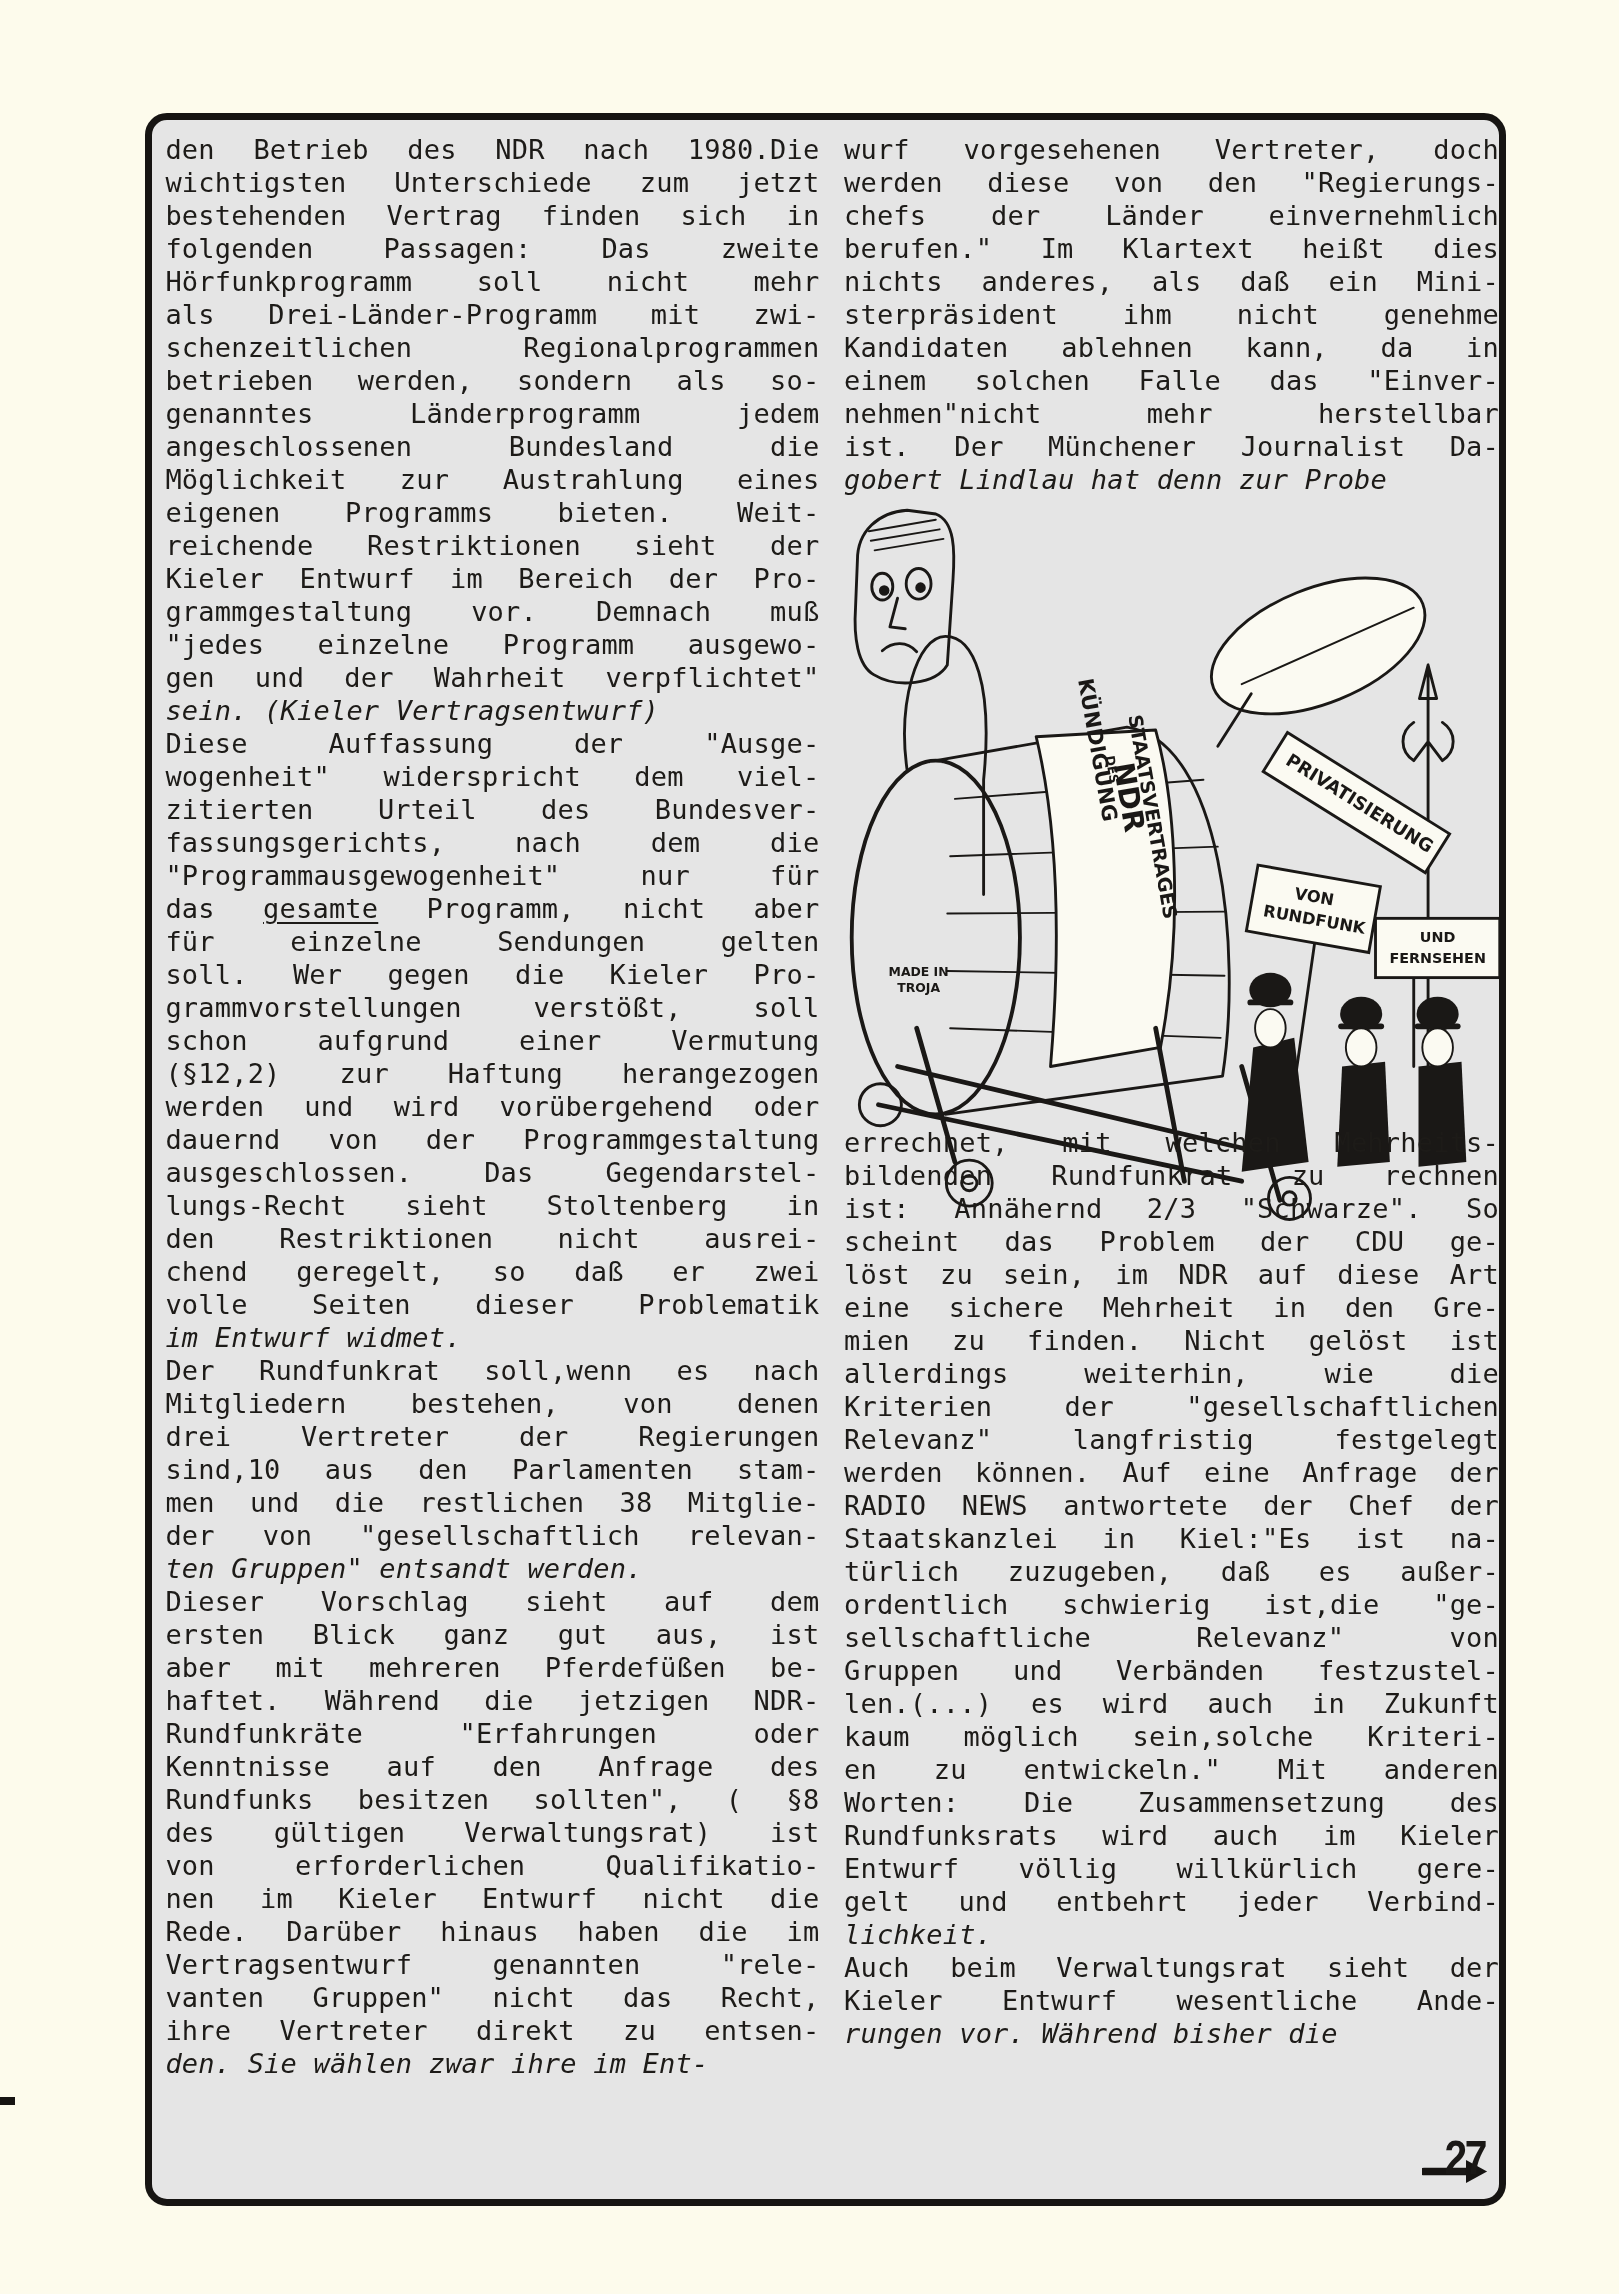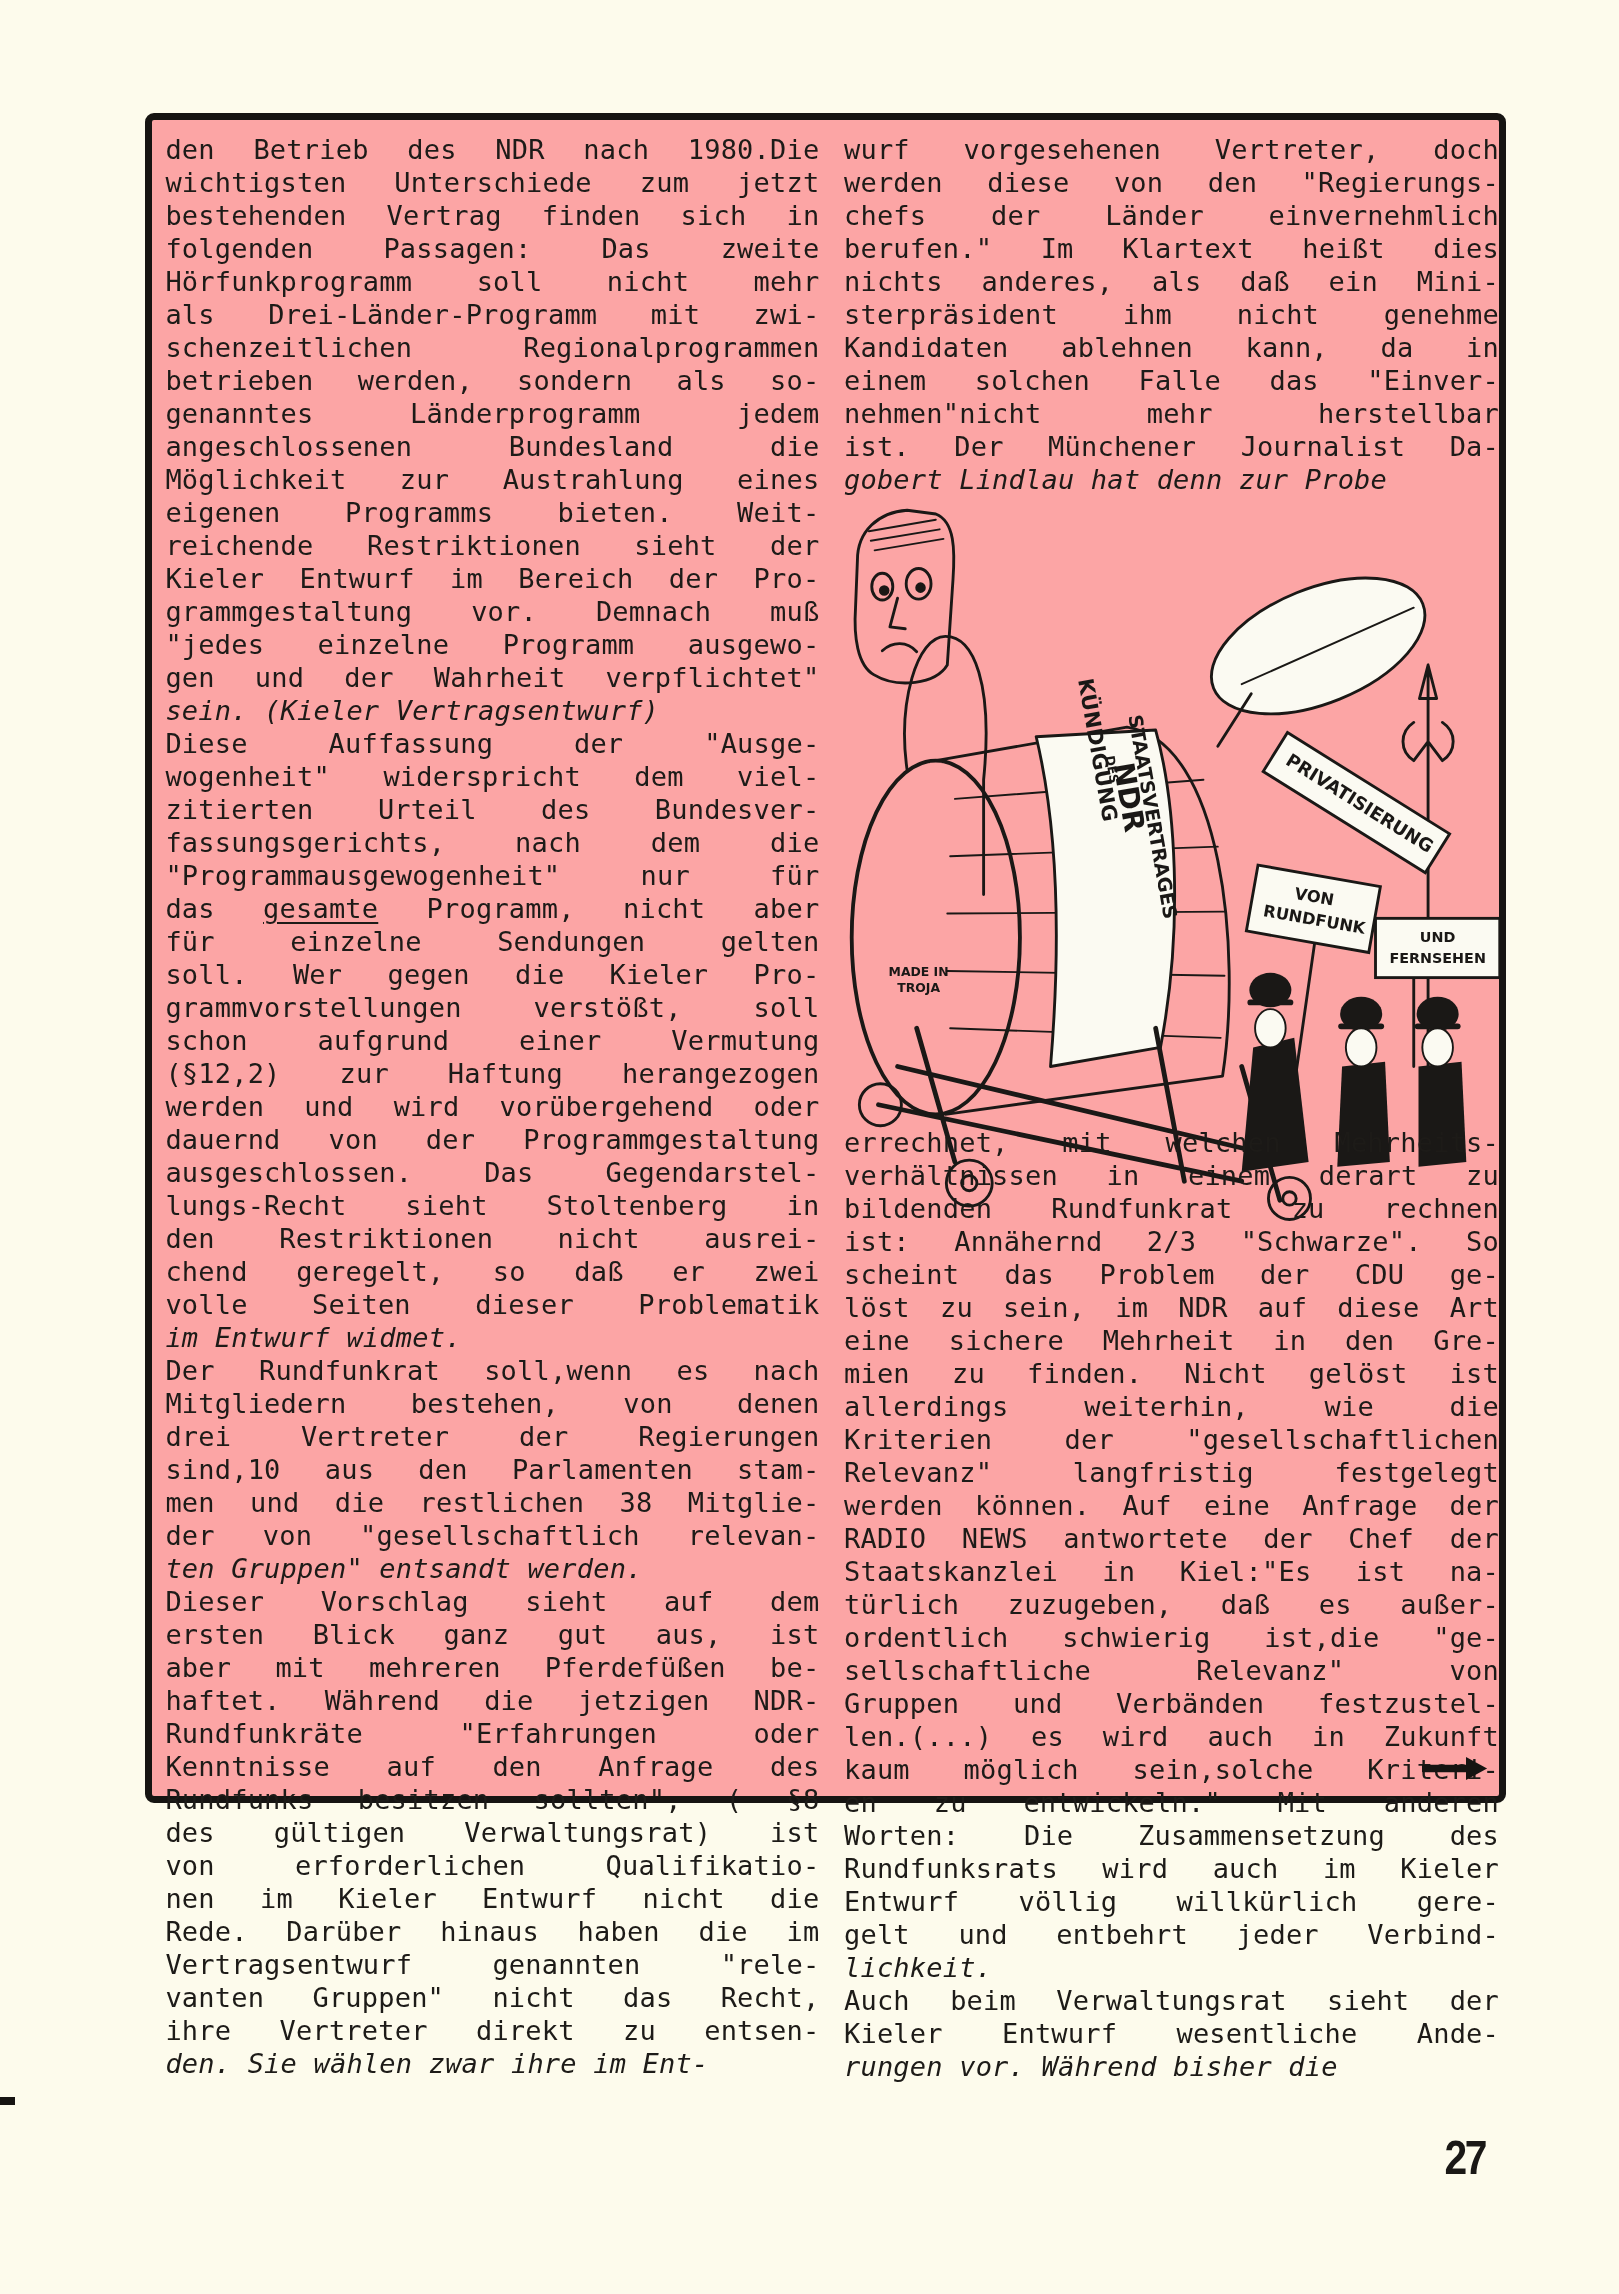--- a/index.html
+++ b/index.html
@@ -7,24 +7,24 @@
       width: 1619px; height: 2294px;
       background: #fdfbec;
       position: relative;
       overflow: hidden;
       font-family: "DejaVu Sans Mono", "Liberation Mono", monospace;
       color: #1d1b18;
     }
     .page-frame {
       position: absolute;
       left: 145px; top: 113px;
-      width: 1361px; height: 1690px;
+      width: 1361px; height: 2093px;
       border: 7.6px solid #161412;
-      border-radius: 9px;
-      background: #fca5a5;
+      border-radius: 22px;
+      background: #e5e5e5;
       box-sizing: border-box;
     }
     .column {
       position: absolute;
       top: 13.4px;
     }
     .col-left { left: 13.4px; width: 654px; }
     .col-right { left: 692px; width: 655px; }
     .line {
       display: block;
@@ -227,21 +227,20 @@
       <text transform="translate(495 428) rotate(10)" font-size="17">VON</text>
       <text transform="translate(495 452) rotate(10)" font-size="17">RUNDFUNK</text>
       <text x="625" y="470" font-size="15">UND</text>
       <text x="625" y="492" font-size="15">FERNSEHEN</text>
     </g>
   </svg>
 
   <div class="column col-right" style="top:1006px;">
     <div id="right-bottom">
         <span class="line">errechnet, mit welchen Mehrheits-</span>
-        <span class="line">verhältnissen in einem derart zu</span>
         <span class="line">bildenden Rundfunkrat zu rechnen</span>
         <span class="line">ist: Annähernd 2/3 "Schwarze". So</span>
         <span class="line">scheint das Problem der CDU ge-</span>
         <span class="line">löst zu sein, im NDR auf diese Art</span>
         <span class="line">eine sichere Mehrheit in den Gre-</span>
         <span class="line">mien zu finden. Nicht gelöst ist</span>
         <span class="line">allerdings weiterhin, wie die</span>
         <span class="line">Kriterien der "gesellschaftlichen</span>
         <span class="line">Relevanz" langfristig festgelegt</span>
         <span class="line">werden können. Auf eine Anfrage der</span>

